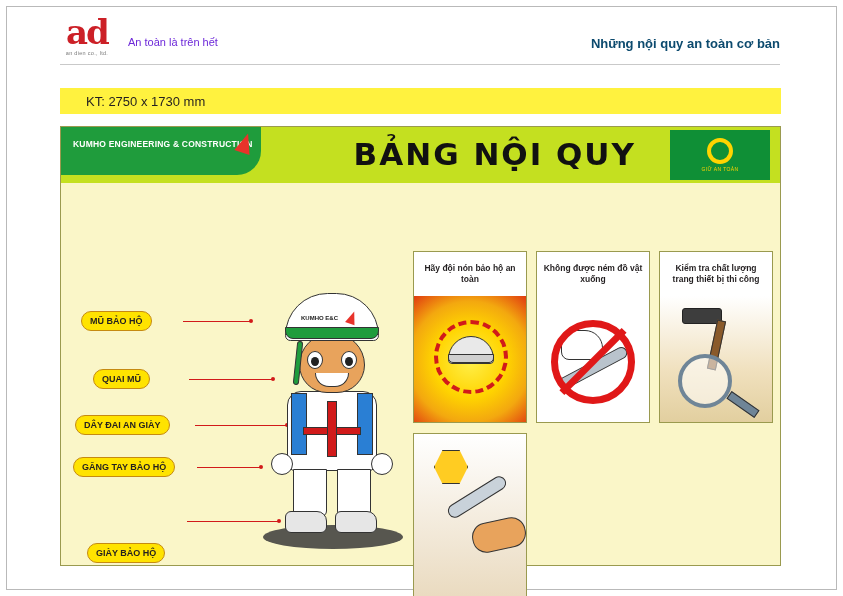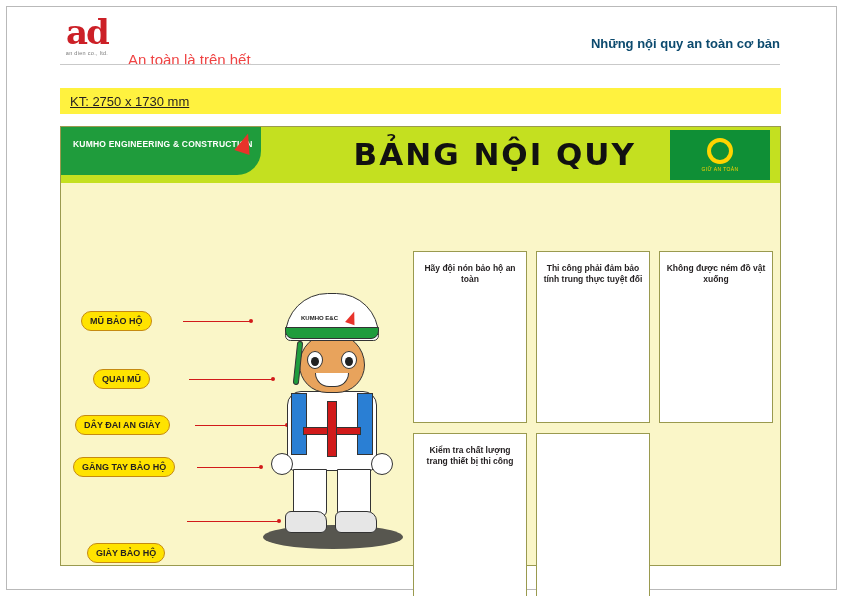--- a/index.html
+++ b/index.html
@@ -41,24 +41,23 @@
   }
   .logo-sub {
     font-size: 5.5px;
     color: #7a7a7a;
     letter-spacing: .3px;
     margin-top: 2px;
   }
   .slogan {
     position: absolute;
     left: 68px; top: 20px;
-    font-size: 15px;
-    color: #ef4444;
+    font-size: 11px;
+    color: #6d28d9;
     white-space: nowrap;
-    margin-top: 15px;
   }
   .header-right {
     position: absolute;
     right: 0; top: 20px;
     font-size: 13px;
     font-weight: bold;
     color: #0c4a6e;
     white-space: nowrap;
   }
   .header-rule {
@@ -72,22 +71,21 @@
   .size-bar {
     position: absolute;
     left: 60px; top: 88px;
     width: 721px; height: 26px;
     background: #fff23f;
     display: flex; align-items: center;
   }
   .size-bar span {
     font-size: 13px;
     color: #231f20;
-    padding-left: 10px;
-    text-decoration: underline;
+    padding-left: 26px;
   }
 
   
   .poster {
     position: absolute;
     left: 60px; top: 126px;
     width: 721px; height: 440px;
     background: #f7f4c6;
     border: 1px solid #9a9a4f;
   }
@@ -323,21 +321,20 @@
     grid-template-columns: repeat(3, 114px);
     grid-template-rows: repeat(2, 172px);
     gap: 10px 9px;
   }
   .card {
     border: 1px solid #9a9a4f;
     background: #ffffff;
     display: flex;
     flex-direction: column;
     overflow: hidden;
-    align-items: center;
   }
   .card-head {
     height: 44px;
     display: flex;
     align-items: center;
     justify-content: center;
     text-align: center;
     font-size: 8.5px;
     font-weight: bold;
     line-height: 11px;
@@ -618,30 +615,20 @@
           <div class="card-head">Hãy đội nón bảo hộ an toàn</div>
           <div class="card-art">
             <div class="art-sun"></div>
             <div class="art-dashring"></div>
             <div class="art-helmet2"></div>
             <div class="art-helmet2-band"></div>
           </div>
         </div>
 
 
-        <div class="card">
-          <div class="card-head">Thi công phải đảm bảo tính trung thực tuyệt đối</div>
-          <div class="card-art">
-            <div class="art-eye-bg"></div>
-            <div class="art-eye-white"></div>
-            <div class="art-iris"></div>
-            <div class="art-pupil"></div>
-            <div class="art-finger"></div>
-          </div>
-        </div>
 
         <div class="card">
           <div class="card-head">Không được ném đồ vật xuống</div>
           <div class="card-art">
             <div class="art-ban-bg"></div>
             <div class="art-wrench"></div>
             <div class="art-hand2"></div>
             <div class="art-ban"></div>
             <div class="art-ban-bar"></div>
           </div>

